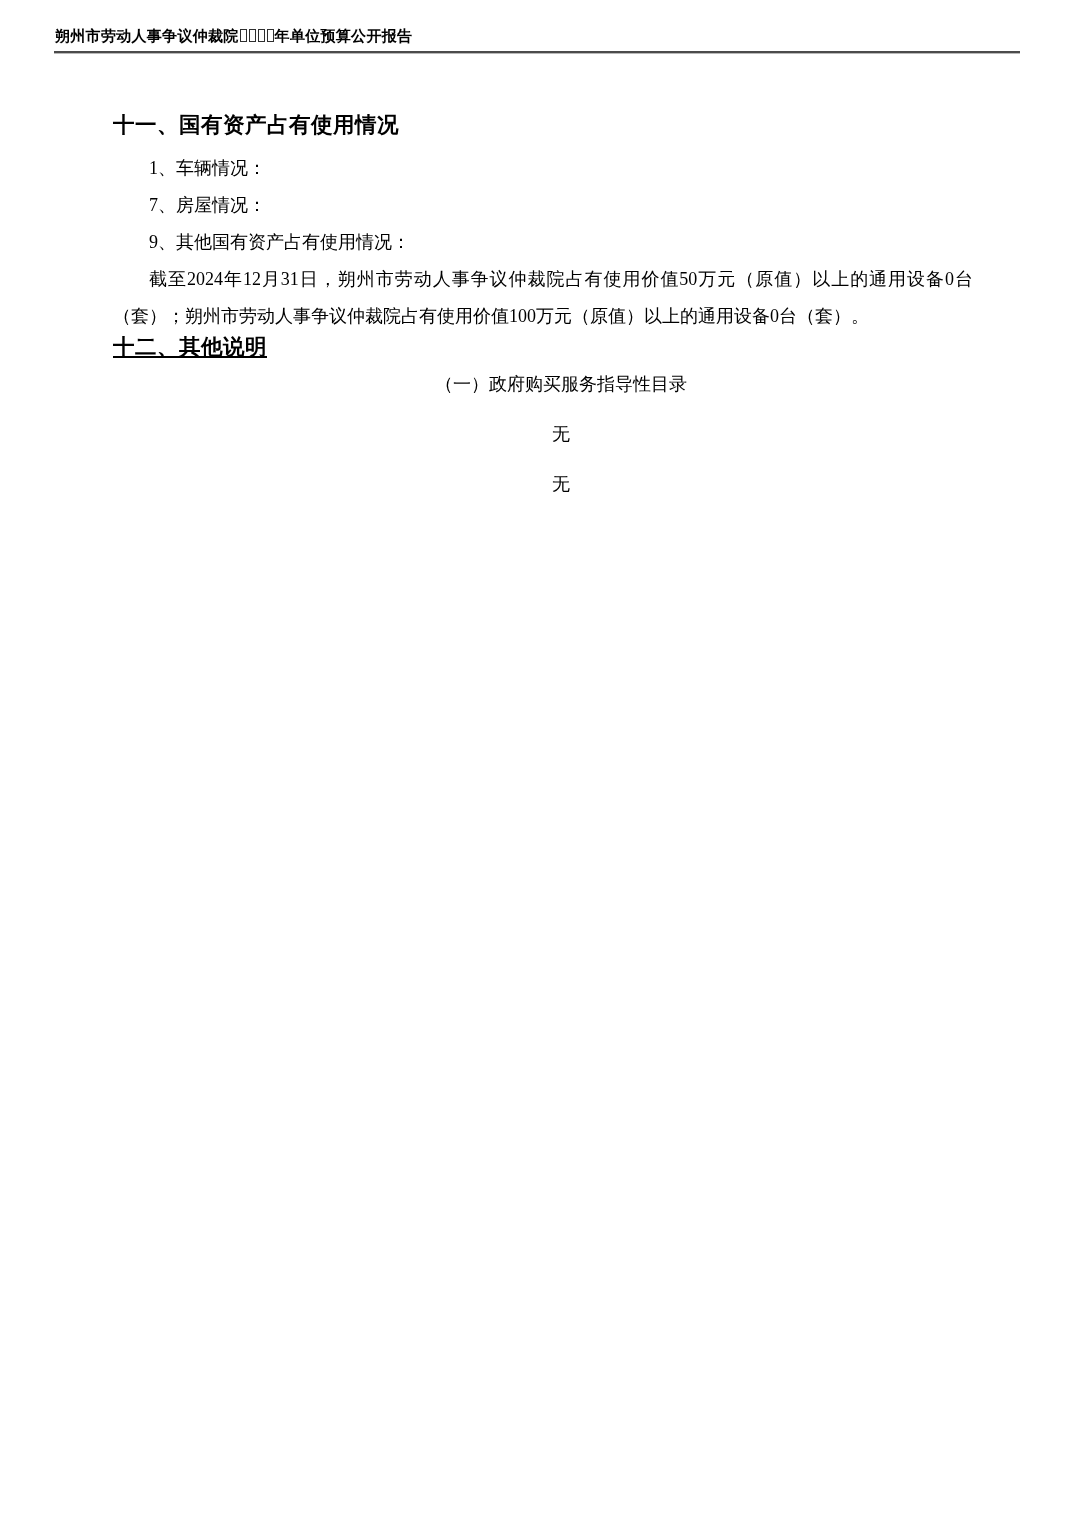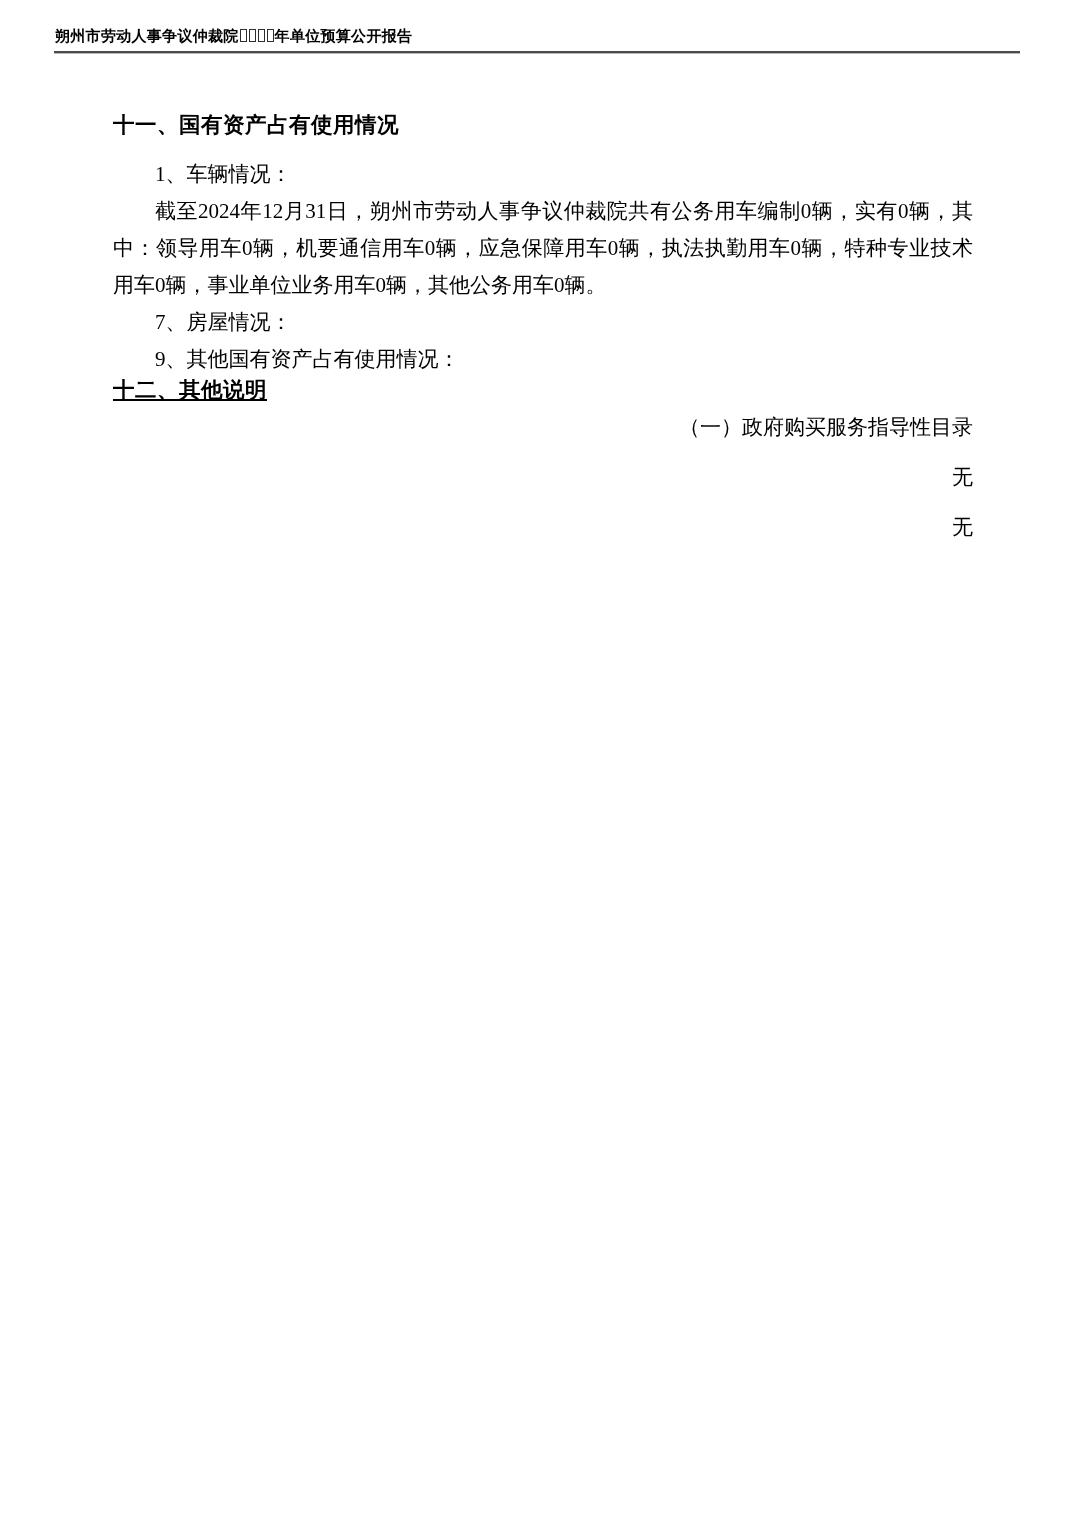--- a/index.html
+++ b/index.html
@@ -38,45 +38,45 @@
     border-bottom: 1px solid #b9b9b9;
   }
   
   .content {
     position: absolute;
     left: 113px;
     top: 110px;
     width: 860px;
   }
   .sec-heading {
-    margin: 0 0 16px 0;
+    margin: 0 0 10px 0;
     font-family: "Liberation Sans", "DejaVu Sans", sans-serif;
     font-size: 21.5px;
     font-weight: 700;
     line-height: 30px;
     color: #000000;
     letter-spacing: 0.5px;
   }
   .sec-heading.second {
     margin: -2px 0 5px 0;
     line-height: 28px;
     text-decoration: underline;
   }
   .body-p {
     margin: 0;
-    font-size: 21px;
+    font-size: 18px;
     line-height: 37px;
     text-align: justify;
     text-justify: inter-character;
     text-indent: 2em;
     color: #000000;
   }
   .body-p.sp {
     margin-bottom: 13px;
-    text-align: right;
+    text-align: center;
   }
   
   .page-footer {
     position: absolute;
     left: 0;
     right: 0;
     top: 1484px;
     text-align: center;
     line-height: 13px;
   }
@@ -110,23 +110,23 @@
     <span>朔州市劳动人事争议仲裁院</span><span class="tofu-run header-tofu"><span class="tofu-box"></span><span class="tofu-box"></span><span class="tofu-box"></span><span class="tofu-box"></span></span><span>年单位预算公开报告</span>
   </div>
 
   <div class="header-rule"></div>
 
   <div class="content">
 
     <h1 class="sec-heading">十一、国有资产占有使用情况</h1>
 
     <p class="body-p">1、车辆情况：</p>
-    <p class="body-p">截至2024年12月31日，朔州市劳动人事争议仲裁院共有公务用车编制0辆，实有0辆，其中：领导用车0辆，机要通信用车0辆，应急保障用车0辆，执法执勤用车0辆，特种专业技术用车0辆，事业单位业务用车0辆，其他公务用车0辆。</p>
     <p class="body-p">7、房屋情况：</p>
     <p class="body-p">9、其他国有资产占有使用情况：</p>
+    <p class="body-p">截至2024年12月31日，朔州市劳动人事争议仲裁院占有使用价值50万元（原值）以上的通用设备0台（套）；朔州市劳动人事争议仲裁院占有使用价值100万元（原值）以上的通用设备0台（套）。</p>
 
     <h1 class="sec-heading second">十二、其他说明</h1>
 
     <p class="body-p sp">（一）政府购买服务指导性目录</p>
     <p class="body-p sp">无</p>
     <p class="body-p sp">无</p>
 
   </div>
 
   <div class="page-footer">

